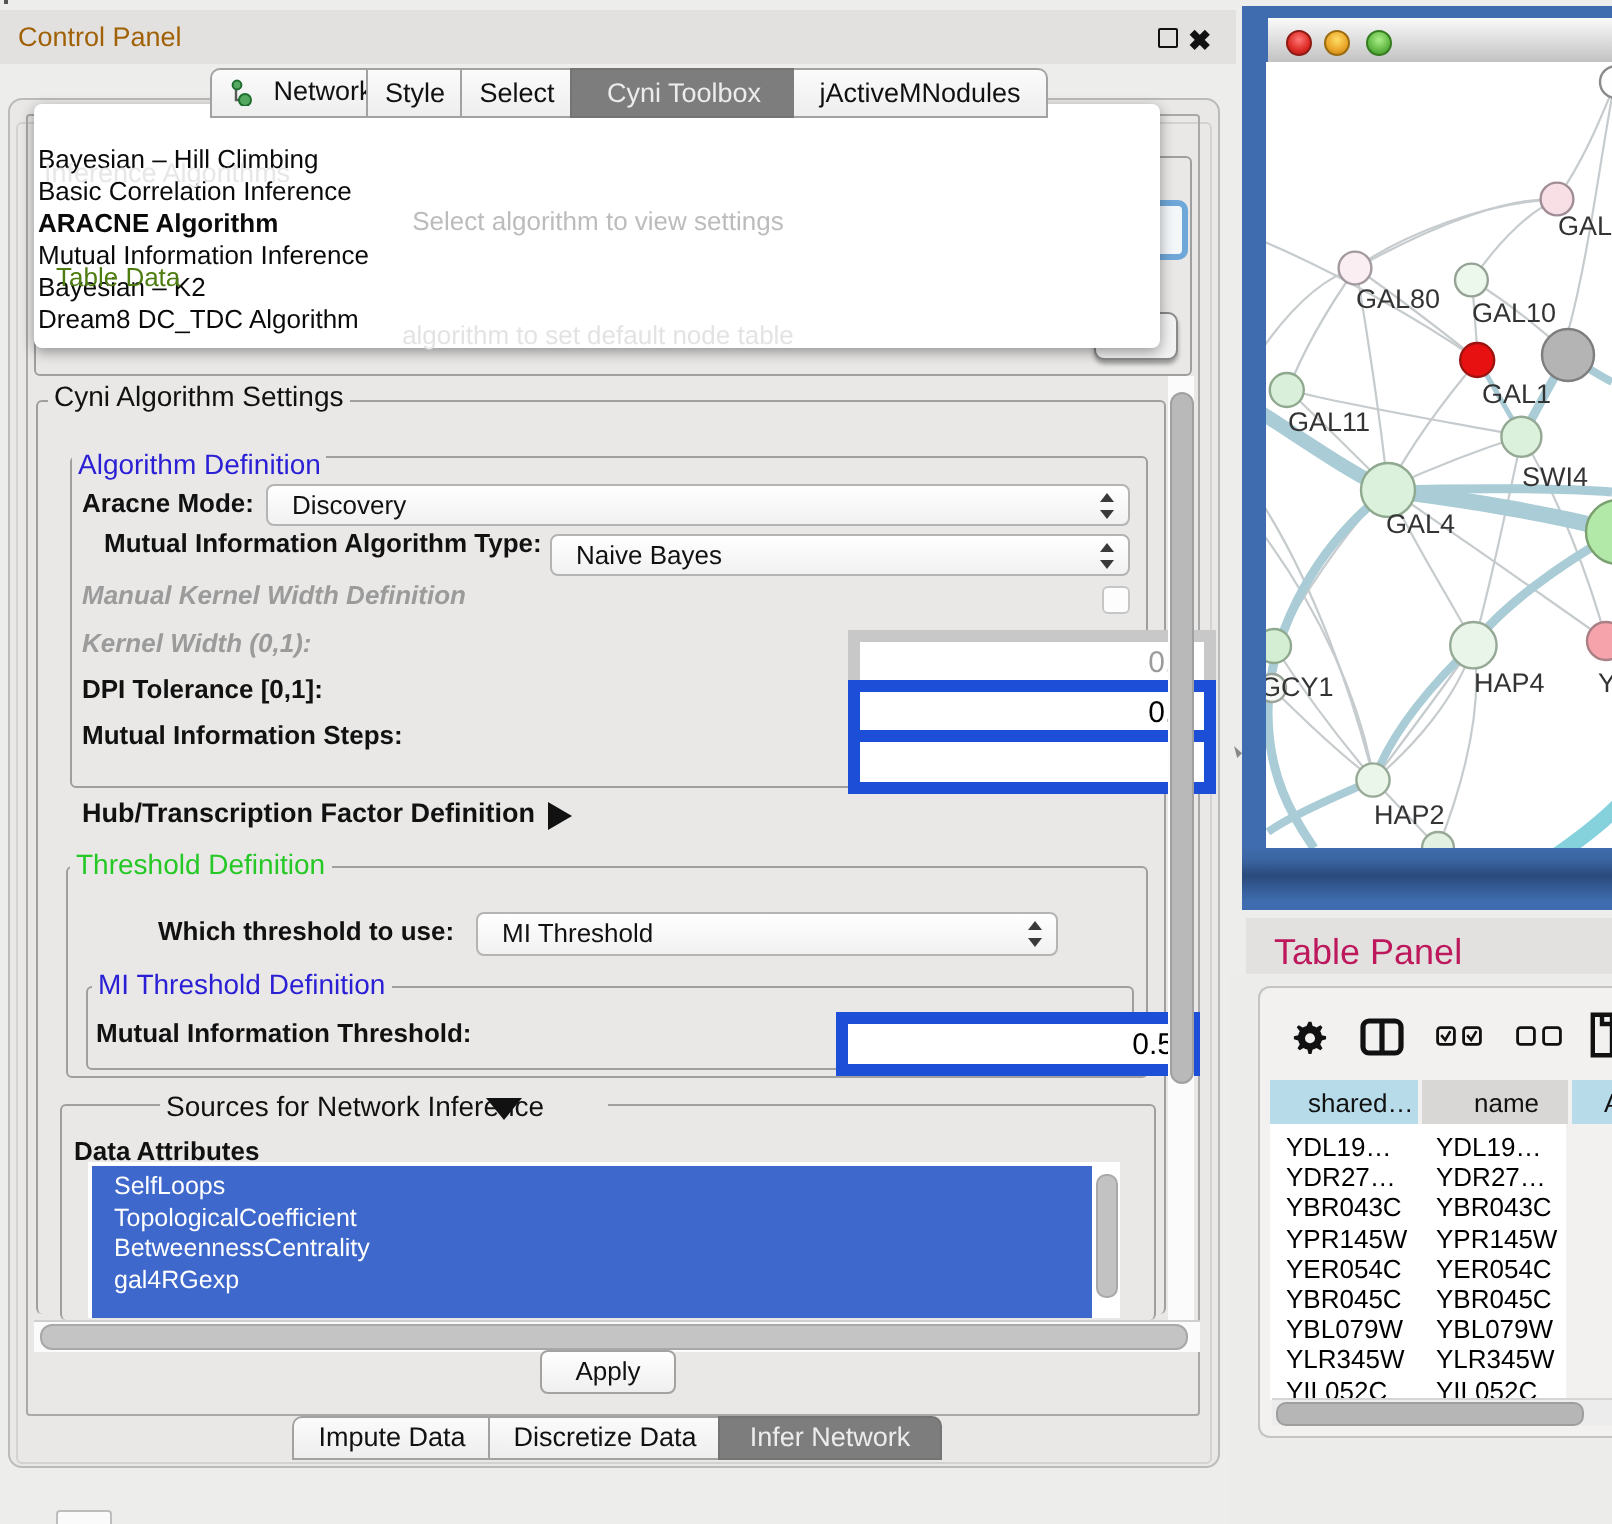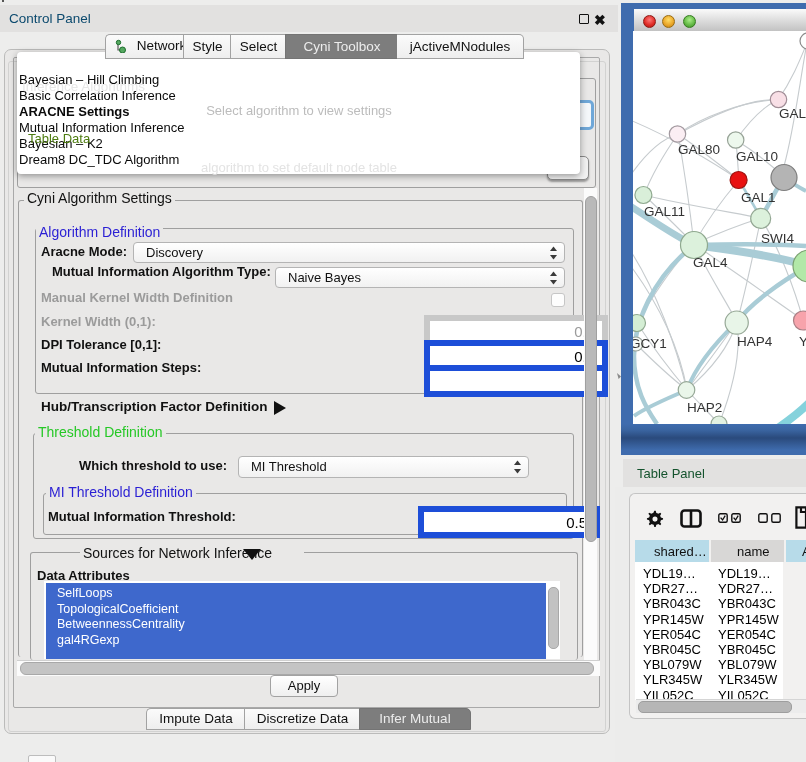--- a/index.html
+++ b/index.html
@@ -1,40 +1,40 @@
 <!DOCTYPE html>
 <html><head>
 <meta charset="utf-8">
 <style>
   html,body{margin:0;padding:0;}
   body{width:806px;height:762px;position:relative;overflow:hidden;
        font-family:"Liberation Sans",sans-serif;background:#ededec;}
   .abs{position:absolute;}
   .lbl{font-size:13px;font-weight:bold;color:#111;white-space:nowrap;}
-  .dis{color:#9b9b9b;}
+  .dis{color:#9b9b9b;font-style:italic;}
   .grp{position:absolute;border:1px solid #9f9f9f;border-radius:3px;}
   .gt{position:absolute;background:#e9e8e7;padding:0 3px;font-size:14px;white-space:nowrap;}
   .combo{position:absolute;background:linear-gradient(#ffffff,#f1f1f1);
          border:1px solid #b4b4b4;border-radius:4px;font-size:13px;color:#111;}
   .combo .ct{position:absolute;left:12px;top:2px;}
   .arr{position:absolute;right:6px;top:3px;width:9px;height:14px;}
   .field{position:absolute;background:#fff;border:6px solid #1d4ed8;
          font-size:15px;color:#000;text-align:right;padding-left:28px;}
   .field span{position:absolute;right:7px;top:2px;}
   .tab{position:absolute;z-index:6;background:linear-gradient(#fbfbfb,#eeeeee);border:1px solid #a2a2a2;
        border-radius:5px 5px 0 0;font-size:13.5px;color:#111;text-align:center;}
   .tabsel{background:#7d7d7d;color:#ececec;border-color:#747474;}
 </style>
 </head>
 <body>
 
 <div class="abs" style="left:2px;top:0;width:2px;height:2px;background:#555;"></div>
 
 <div class="abs" style="left:0;top:5px;width:618px;height:27px;background:#e2e1e0;">
-  <div class="abs" style="left:9px;top:6px;font-size:13.5px;color:#0c4a6e;">Control Panel</div>
+  <div class="abs" style="left:9px;top:6px;font-size:13.5px;color:#a16207;">Control Panel</div>
   <div class="abs" style="left:579px;top:9px;width:8px;height:8px;border:1.7px solid #111;border-radius:1px;"></div>
   <div class="abs" style="left:594px;top:7px;font-size:14px;font-weight:bold;color:#111;">✖</div>
 </div>
 
 <div class="abs" style="left:4px;top:49px;width:604px;height:683px;background:#e9e8e7;border:1px solid #bbbbba;border-radius:7px;"></div>
 
 <div id="toptabs">
 <div class="tab" style="left:105px;top:34px;width:87px;height:23px;border-right:none;border-radius:5px 0 0 0;">
   <svg width="14" height="14" viewBox="0 0 14 14" style="position:absolute;left:7px;top:4px;">
     <path d="M5,4 L5,11 L8,11" fill="none" stroke="#5a5a5a" stroke-width="1.2"></path>
@@ -134,28 +134,28 @@
 
 <div class="abs" style="left:584px;top:188px;width:13px;height:487px;background:#fbfbfb;"></div>
 <div class="abs" style="left:585px;top:196px;width:10px;height:344px;background:#b9b9b9;border:1px solid #a0a0a0;border-radius:6px;"></div>
 <div class="abs" style="left:17px;top:660px;width:583px;height:15px;background:#fbfbfb;border-top:1px solid #cfcfcf;"></div>
 <div class="abs" style="left:20px;top:662px;width:572px;height:11px;background:#c4c4c4;border:1px solid #a8a8a8;border-radius:6px;"></div>
 
 <div class="abs" style="left:270px;top:675px;width:66px;height:20px;background:linear-gradient(#ffffff,#efefef);border:1px solid #a2a2a2;border-radius:4px;text-align:center;font-size:13px;color:#111;"><span style="position:relative;top:2px;">Apply</span></div>
 
 <div class="tab" style="left:146px;top:708px;width:98px;height:20px;border-right:none;border-radius:5px 0 0 0;"><span style="position:relative;top:2px;">Impute Data</span></div>
 <div class="tab" style="left:244px;top:708px;width:115px;height:20px;border-right:none;border-radius:0;"><span style="position:relative;top:2px;">Discretize Data</span></div>
-<div class="tab tabsel" style="left:359px;top:708px;width:110px;height:20px;border-radius:0 5px 0 0;"><span style="position:relative;top:2px;">Infer Mutual</span></div>
+<div class="tab tabsel" style="left:359px;top:708px;width:110px;height:20px;border-radius:0 5px 0 0;"><span style="position:relative;top:2px;">Infer Network</span></div>
 
 <div class="abs" style="left:17px;top:52px;width:563px;height:122px;background:#fff;border-radius:4px;box-shadow:0 2px 7px rgba(0,0,0,0.38);"></div>
 <div class="abs" style="left:18px;top:58px;width:562px;text-align:center;font-size:13px;color:#bcbcbc;margin-top:45px;">Select algorithm to view settings</div>
 <div class="abs" style="left:19px;top:72px;font-size:13px;color:#0a0a0a;line-height:16px;">
 Bayesian – Hill Climbing<br>
 Basic Correlation Inference<br>
-<b>ARACNE Settings</b><br>
+<b>ARACNE Algorithm</b><br>
 Mutual Information Inference<br>
 Bayesian – K2<br>
 Dream8 DC_TDC Algorithm
 </div>
 
 <div class="abs" style="left:22px;top:79px;font-size:13.5px;color:#e7e7e7;">Inference Algorithms</div>
 <div class="abs" style="left:28px;top:131px;font-size:13px;color:#4d7c0f;">Table Data</div>
 <div class="abs" style="left:18px;top:160px;width:562px;text-align:center;font-size:13px;color:#e3e3e3;">algorithm to set default node table</div>
 
 <div class="abs" style="left:617px;top:373px;width:4px;height:6px;background:#8a8a8a;clip-path:polygon(0 0,100% 60%,40% 100%);"></div>
@@ -239,21 +239,21 @@
     <text x="761" y="243">SWI4</text>
     <text x="693" y="266.5">GAL4</text>
     <text x="630" y="348">GCY1</text>
     <text x="737" y="346">HAP4</text>
     <text x="799" y="346">Y</text>
     <text x="687" y="412">HAP2</text>
   </g>
 </svg>
 
 <div class="abs" style="left:623px;top:459px;width:183px;height:28px;background:#e2e1e0;">
-  <div class="abs" style="left:14px;top:7px;font-size:13px;color:#14532d;text-align:center;">Table Panel</div>
+  <div class="abs" style="left:14px;top:7px;font-size:18px;color:#be185d;text-align:center;">Table Panel</div>
 </div>
 <div class="abs" style="left:615px;top:487px;width:191px;height:275px;background:#ececeb;"></div>
 
 <div class="abs" style="left:629px;top:493px;width:177px;height:224px;background:#f2f1f0;border:1px solid #c4c4c4;border-radius:6px 0 0 6px;border-right:none;"></div>
 
 <svg class="abs" style="left:643px;top:507px;" width="24" height="24" viewBox="0 0 20 20">
   <path fill="#111" d="M10,3.2 L11.2,3.2 L11.7,5.0 a5,5 0 0 1 1.6,0.66 l1.65,-0.95 l0.85,0.85 l-0.95,1.65 a5,5 0 0 1 0.66,1.6 l1.8,0.5 l0,1.2 l-1.8,0.5 a5,5 0 0 1 -0.66,1.6 l0.95,1.65 l-0.85,0.85 l-1.65,-0.95 a5,5 0 0 1 -1.6,0.66 l-0.5,1.8 l-1.2,0 l-0.5,-1.8 a5,5 0 0 1 -1.6,-0.66 l-1.65,0.95 l-0.85,-0.85 l0.95,-1.65 a5,5 0 0 1 -0.66,-1.6 l-1.8,-0.5 l0,-1.2 l1.8,-0.5 a5,5 0 0 1 0.66,-1.6 L5.05,5.55 l0.85,-0.85 l1.65,0.95 a5,5 0 0 1 1.6,-0.66 Z M10.6,8.0 a2.1,2.1 0 1 0 0,4.2 a2.1,2.1 0 1 0 0,-4.2 Z" transform="translate(-0.6)"></path>
 </svg>
 <svg class="abs" style="left:680px;top:509px;" width="22" height="19" viewBox="0 0 22 19">
   <rect x="1.5" y="1.5" width="19" height="16" rx="3" fill="none" stroke="#111" stroke-width="2.6"></rect>

